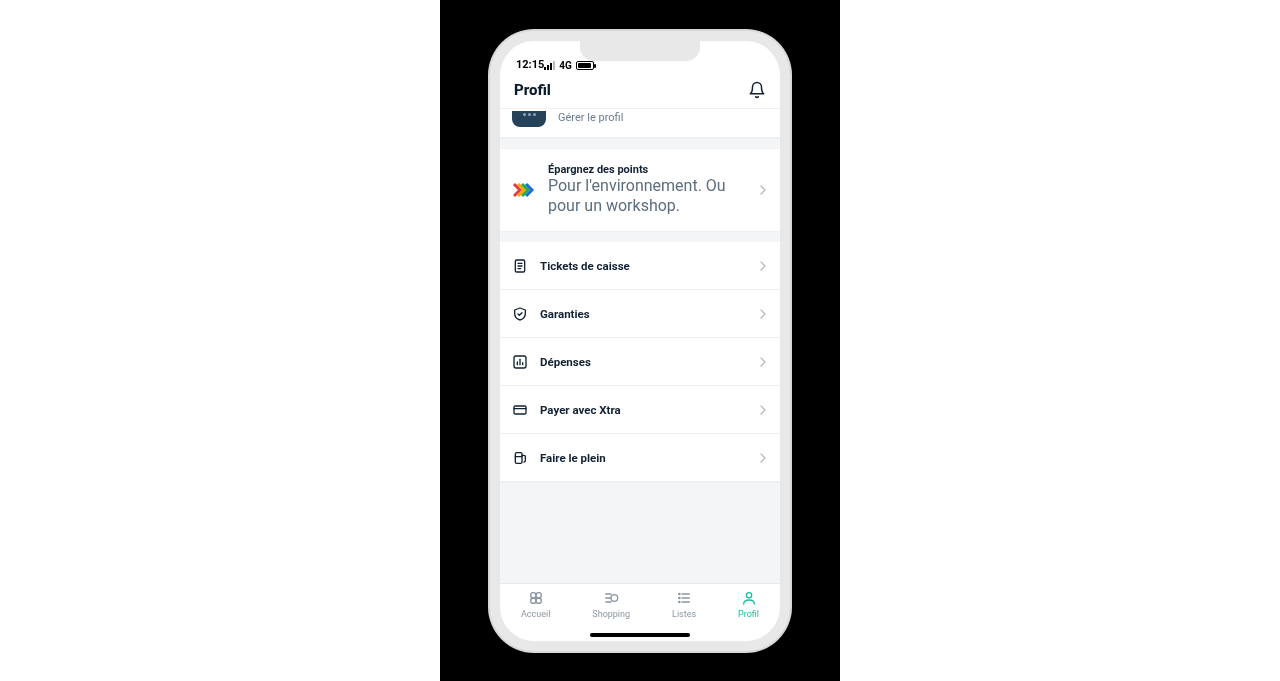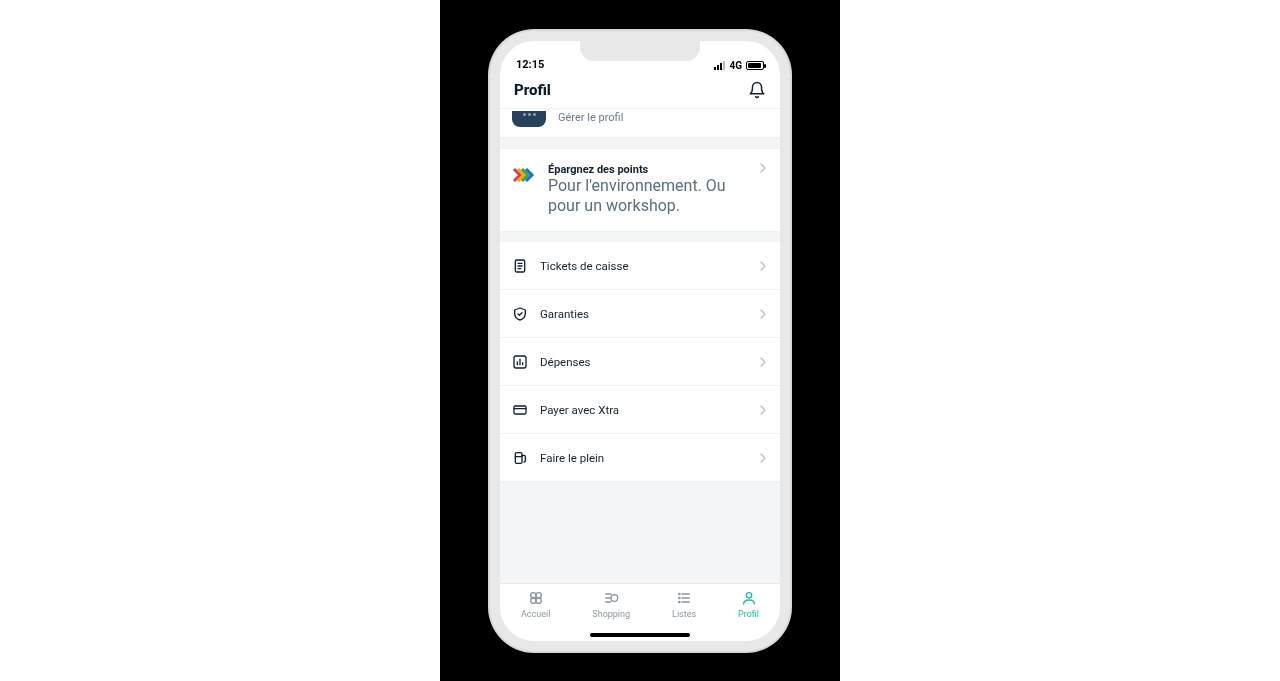--- a/index.html
+++ b/index.html
@@ -57,21 +57,20 @@
     border-bottom-left-radius: 14px;
     border-bottom-right-radius: 14px;
     z-index: 5;
   }
   .status-bar {
     height: 32px;
     flex: 0 0 32px;
     background: #fff;
     display: flex;
     align-items: flex-end;
-    justify-content: space-between;
     padding: 0 16px 2px;
     font-size: 11px;
     font-weight: 700;
     color: #000;
   }
   .status-right {
     display: flex;
     align-items: center;
     gap: 4px;
     font-size: 10px;
@@ -125,35 +124,36 @@
   .avatar {
     width:34px;height:16px;background:#26415a;border-bottom-left-radius:8px;border-bottom-right-radius:8px;
     display:flex;align-items:flex-start;justify-content:center;gap:2px;padding-top:2px;
   }
   .avatar span{width:3px;height:3px;border-radius:50%;background:#8ea2b5;}
   .manage-link { font-size:11px; color:#6b7d8f; }
   .gap { height:10px; background:#f3f5f7; }
   .points-card {
     background:#fff;
     display:flex;
+    align-items:center;
     padding:14px 12px;
     gap:12px;
     border-top:1px solid #edf0f2;
     border-bottom:1px solid #edf0f2;
   }
   .chevrons { width:24px;height:24px; display:flex;align-items:center;justify-content:center;}
   .points-text { flex:1; }
   .points-title { font-size:11px; font-weight:700; color:#122233; }
   .points-sub { font-size:16px; color:#5c6e7f; line-height:1.3; }
   .row {
     height:48px;
     gap:12px;
   }
   .row-icon { width:16px;height:16px; display:flex;align-items:center;justify-content:center; color:#122233;}
-  .row-label { flex:1; font-size:11.5px; font-weight:400; color:#122233; }
+  .row-label { flex:1; font-size:11.5px; font-weight:700; color:#122233; }
   .chev-right { width:10px;height:10px; }
   .chev-right svg { display:block; }
   .tabbar {
     flex:0 0 58px;
     background:#fff;
     border-top:1px solid #e6e9ec;
     display:flex;
     justify-content:space-around;
     align-items:flex-start;
     padding-top:6px;

